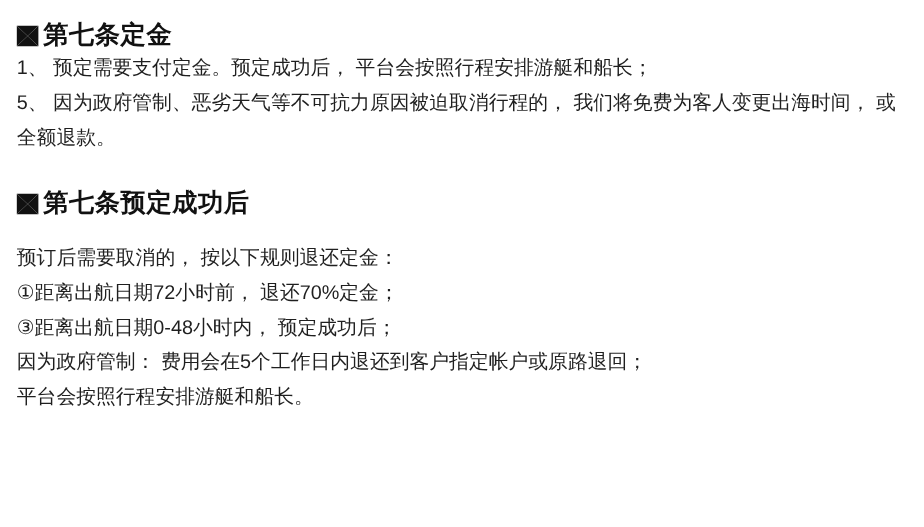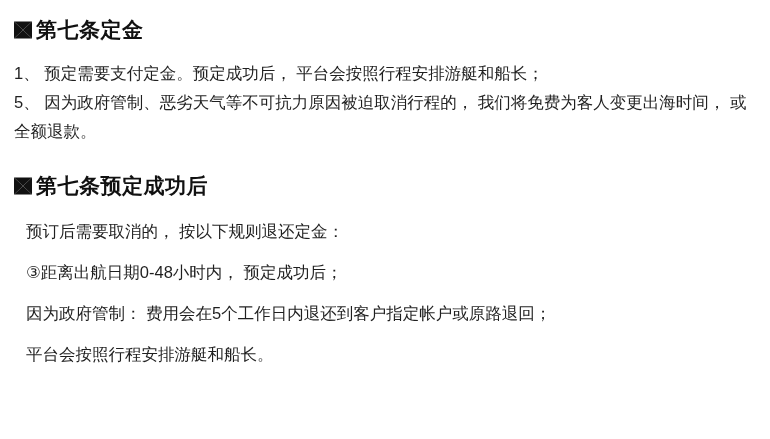--- a/index.html
+++ b/index.html
@@ -61,24 +61,24 @@
     font-size: 16.5px;
     line-height: 1.75;
     color: #1f1f1f;
   }
   .para {
     margin: 0;
     text-align: left;
     word-break: break-all;
   }
   #heading-1 { margin-top: 4px; }
-  #block-1 { margin-top: 16px; }
+  #block-1 { }
   #heading-2 { margin-top: 26px; }
   #block-2 { margin-top: 18px; }
-  .list-line { margin: 12px; }
+  .list-line { margin: 0; }
 </style>
 </head>
 <body>
 
 <div class="page">
 
   <h2 class="section-heading" id="heading-1">
     <span class="diamond-icon"></span>
     <span class="heading-text">第七条</span>
     <span class="sp"></span>
@@ -92,18 +92,19 @@
 
   <h2 class="section-heading" id="heading-2">
     <span class="diamond-icon"></span>
     <span class="heading-text">第七条</span>
     <span class="sp"></span>
     <span class="heading-text">预定成功后</span>
   </h2>
 
   <div class="body-block" id="block-2">
     <p class="para list-line">预订后需要取消的， 按以下规则退还定金：</p>
+    <p class="para list-line">①距离出航日期72小时前， 退还70%定金；</p>
     <p class="para list-line">③距离出航日期0-48小时内， 预定成功后；</p>
     <p class="para list-line">因为政府管制： 费用会在5个工作日内退还到客户指定帐户或原路退回；</p>
     <p class="para list-line">平台会按照行程安排游艇和船长。</p>
   </div>
 
 </div>
 
 </body></html>

